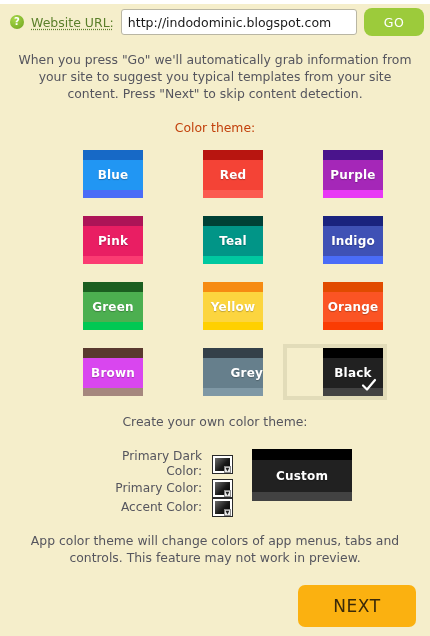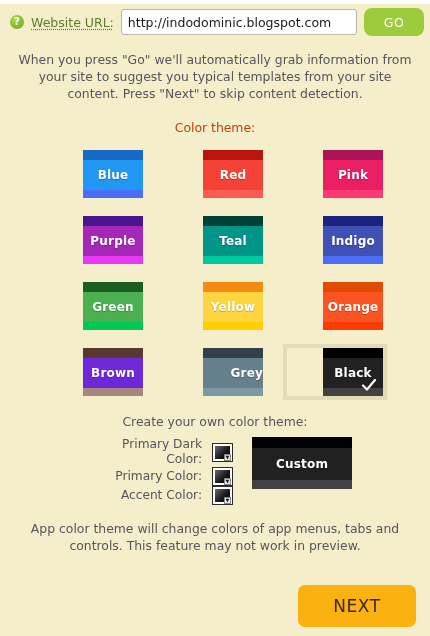--- a/index.html
+++ b/index.html
@@ -161,21 +161,21 @@
     font-size: 12.4px;
     color: #55555e;
     margin-top: 14px;
   }
 
   #custom-area {
     display: flex;
     justify-content: center;
     align-items: flex-start;
     gap: 18px;
-    margin-top: 8px;
+    margin-top: 20px;
     padding-left: 6px;
   }
 
   #custom-fields {
     display: grid;
     grid-template-columns: 118px 22px;
     column-gap: 10px;
     align-items: center;
   }
 
@@ -276,38 +276,38 @@
       <div class="swatch-inner">
         <div class="band-dark" style="background: rgb(184, 21, 16);"></div>
         <div class="band-main" style="background: rgb(244, 67, 54);">
           <span class="swatch-label">Red</span>
         </div>
         <div class="band-accent" style="background: rgb(251, 91, 81);"></div>
       </div>
     </div>
     <div class="swatch">
       <div class="swatch-inner">
+        <div class="band-dark" style="background: rgb(74, 20, 140);"></div>
+        <div class="band-main" style="background: rgb(165, 39, 184);">
+          <span class="swatch-label">Purple</span>
+        </div>
+        <div class="band-accent" style="background: rgb(232, 56, 245);"></div>
+      </div>
+    </div>
+    <div class="swatch">
+      <div class="swatch-inner">
         <div class="band-dark" style="background: rgb(173, 20, 87);"></div>
         <div class="band-main" style="background: rgb(233, 30, 99);">
           <span class="swatch-label">Pink</span>
         </div>
         <div class="band-accent" style="background: rgb(251, 59, 114);"></div>
       </div>
     </div>
     <div class="swatch">
       <div class="swatch-inner">
-        <div class="band-dark" style="background: rgb(74, 20, 140);"></div>
-        <div class="band-main" style="background: rgb(165, 39, 184);">
-          <span class="swatch-label">Purple</span>
-        </div>
-        <div class="band-accent" style="background: rgb(232, 56, 245);"></div>
-      </div>
-    </div>
-    <div class="swatch">
-      <div class="swatch-inner">
         <div class="band-dark" style="background: rgb(0, 65, 54);"></div>
         <div class="band-main" style="background: rgb(1, 149, 135);">
           <span class="swatch-label">Teal</span>
         </div>
         <div class="band-accent" style="background: rgb(0, 200, 160);"></div>
       </div>
     </div>
     <div class="swatch">
       <div class="swatch-inner">
         <div class="band-dark" style="background: rgb(26, 35, 126);"></div>
@@ -340,21 +340,21 @@
         <div class="band-dark" style="background: rgb(225, 75, 0);"></div>
         <div class="band-main" style="background: rgb(251, 84, 36);">
           <span class="swatch-label">Orange</span>
         </div>
         <div class="band-accent" style="background: rgb(250, 60, 3);"></div>
       </div>
     </div>
     <div class="swatch">
       <div class="swatch-inner">
         <div class="band-dark" style="background: rgb(89, 57, 47);"></div>
-        <div class="band-main" style="background: #6d28d9;">
+        <div class="band-main" style="background: #d946ef;">
           <span class="swatch-label">Brown</span>
         </div>
         <div class="band-accent" style="background: rgb(165, 135, 126);"></div>
       </div>
     </div>
     <div class="swatch">
       <div class="swatch-inner">
         <div class="band-dark" style="background: rgb(52, 64, 73);"></div>
         <div class="band-main" style="background: rgb(102, 127, 140); justify-content: flex-end;">
           <span class="swatch-label">Grey</span>

